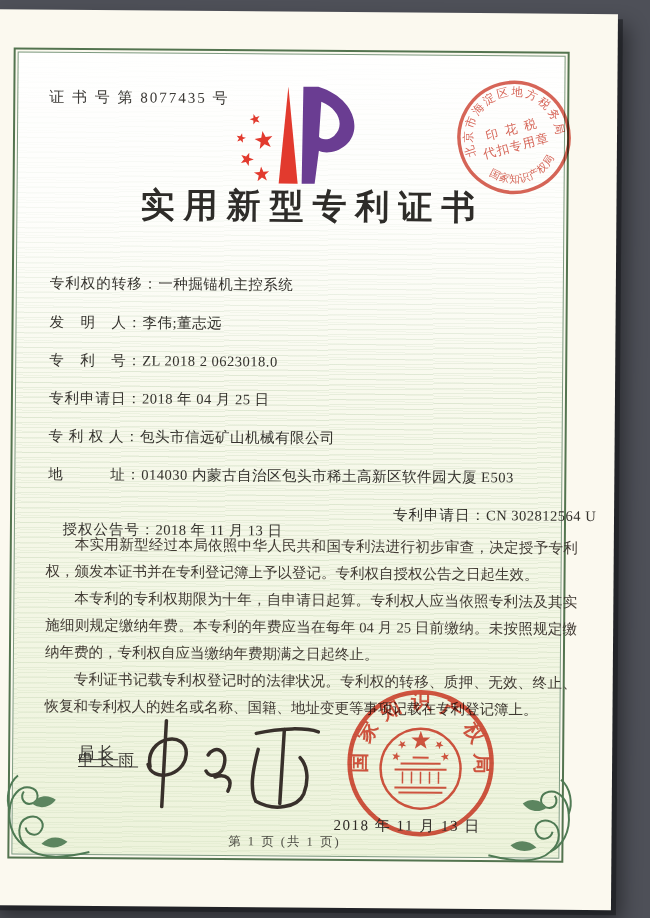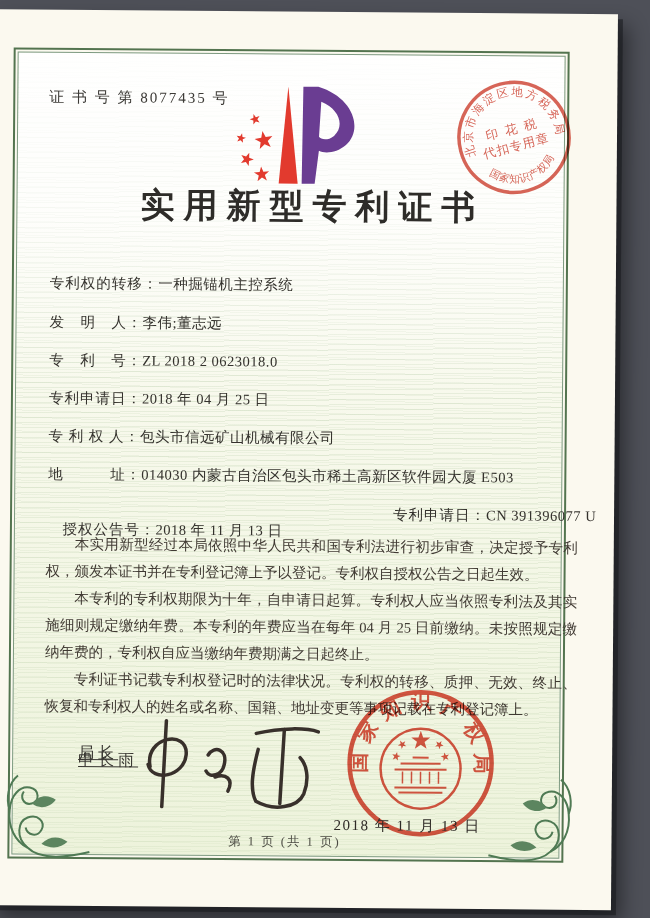--- a/index.html
+++ b/index.html
@@ -95,21 +95,21 @@
   <div class="title">实用新型专利证书</div>
 
   <div class="row" style="top:264px"><span class="flabel">专利权的转移：</span><span class="fvalue">一种掘锚机主控系统</span></div>
   <div class="row" style="top:303px"><span class="flabel">发　明　人：</span><span class="fvalue">李伟;董志远</span></div>
   <div class="row" style="top:341px"><span class="flabel">专　利　号：</span><span class="fvalue">ZL 2018 2 0623018.0</span></div>
   <div class="row" style="top:379px"><span class="flabel">专利申请日：</span><span class="fvalue">2018 年 04 月 25 日</span></div>
   <div class="row" style="top:417px"><span class="flabel">专 利 权 人：</span><span class="fvalue">包头市信远矿山机械有限公司</span></div>
   <div class="row" style="top:455px"><span class="flabel">地　　　址：</span><span class="fvalue">014030 内蒙古自治区包头市稀土高新区软件园大厦 E503</span></div>
   <div class="row" style="top:493px;width:530px">
     <span class="flabel">授权公告号：</span><span class="fvalue">2018 年 11 月 13 日</span>
-    <span class="row2"><span class="flabel">专利申请日：</span><span class="fvalue">CN 391396077 U</span></span>
+    <span class="row2"><span class="flabel">专利申请日：</span><span class="fvalue">CN 302812564 U</span></span>
   </div>
 
   <div class="paras">
     <p>本实用新型经过本局依照中华人民共和国专利法进行初步审查，决定授予专利权，颁发本证书并在专利登记簿上予以登记。专利权自授权公告之日起生效。</p>
     <p>本专利的专利权期限为十年，自申请日起算。专利权人应当依照专利法及其实施细则规定缴纳年费。本专利的年费应当在每年 04 月 25 日前缴纳。未按照规定缴纳年费的，专利权自应当缴纳年费期满之日起终止。</p>
     <p>专利证书记载专利权登记时的法律状况。专利权的转移、质押、无效、终止、恢复和专利权人的姓名或名称、国籍、地址变更等事项记载在专利登记簿上。</p>
   </div>
 
   <div class="signer" style="top:733px">局长</div>
   <div class="signer" style="top:740px">申长雨</div>

